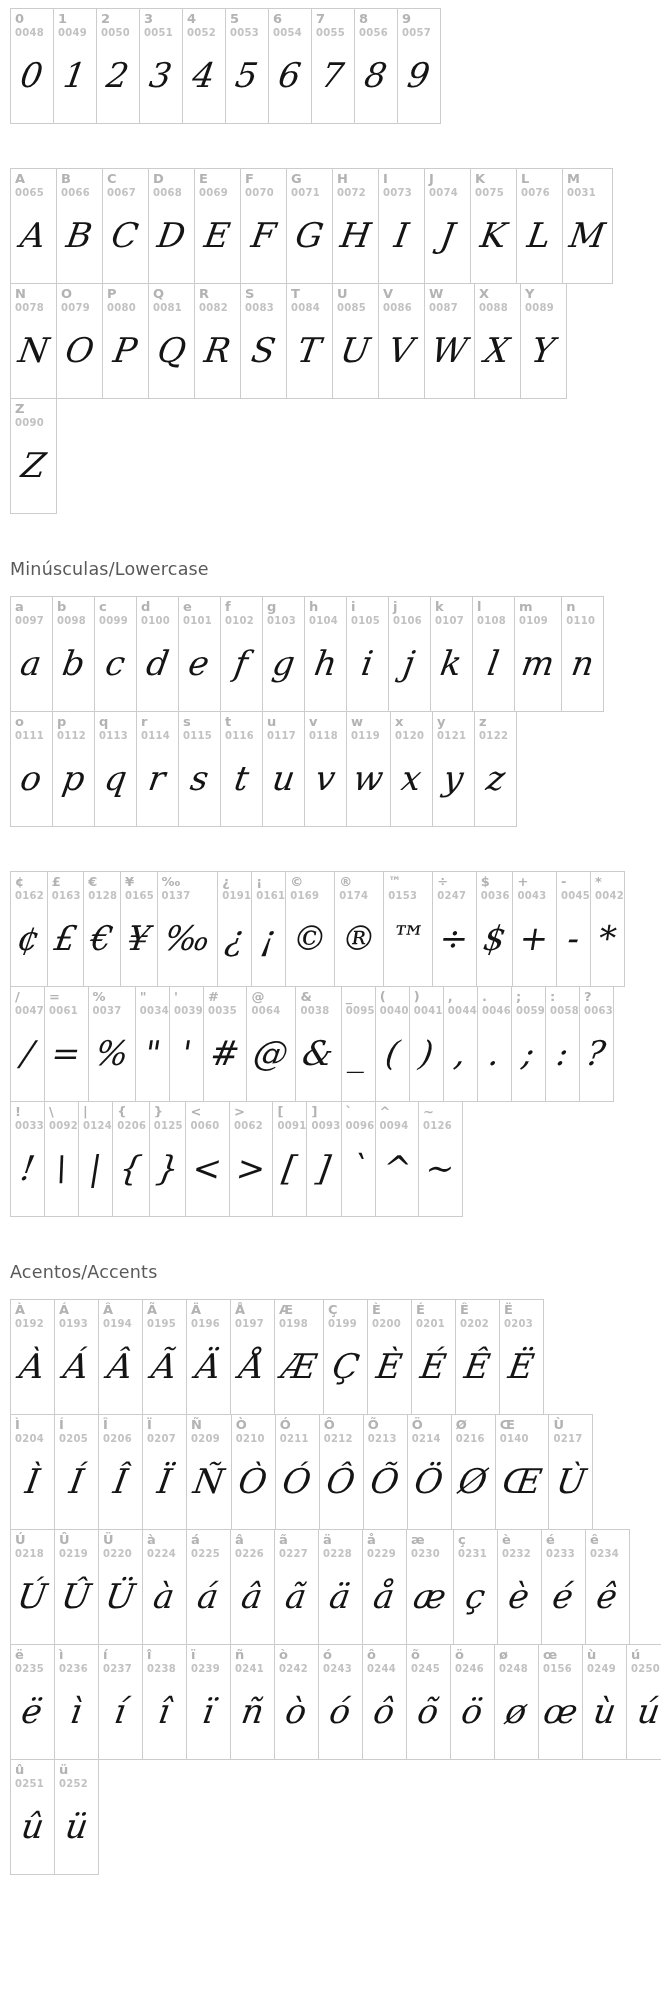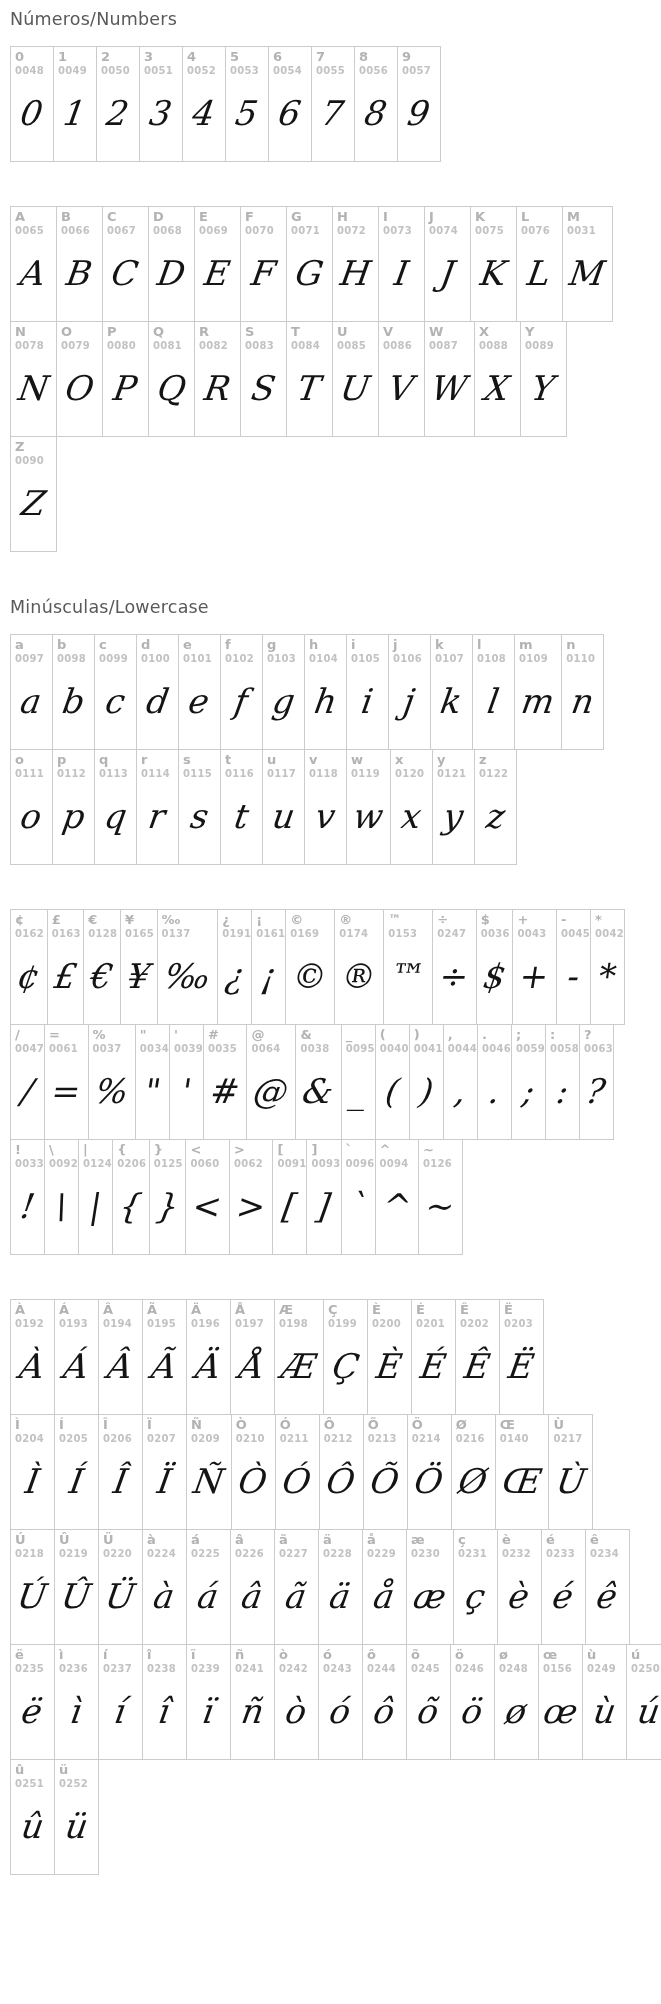--- a/index.html
+++ b/index.html
@@ -66,21 +66,20 @@
   .section-upcase   .cell { min-width: 47px; }
   .section-lowercase .cell { min-width: 43px; }
   .section-symbols  .cell { min-width: 27px; }
   .section-accents  .cell { min-width: 45px; }
 </style>
 </head>
 <body>
 
 <div id="glyph-map">
     <div class="section section-numbers">
-      <h2>Números/Numbers</h2>
       <div class="rows">
         <div class="grid-row">
           <div class="cell">
             <div class="meta">
               <span class="ch">0</span>
               <span class="code">0048</span>
             </div>
             <div class="glyphbox">
               <span class="glyph">0</span>
             </div>
@@ -1047,20 +1046,21 @@
               <span class="code">0126</span>
             </div>
             <div class="glyphbox">
               <span class="glyph">~</span>
             </div>
           </div>
         </div>
       </div>
     </div>
     <div class="section section-accents">
+      <h2>Acentos/Accents</h2>
       <div class="rows">
         <div class="grid-row">
           <div class="cell">
             <div class="meta">
               <span class="ch">À</span>
               <span class="code">0192</span>
             </div>
             <div class="glyphbox">
               <span class="glyph">À</span>
             </div>

